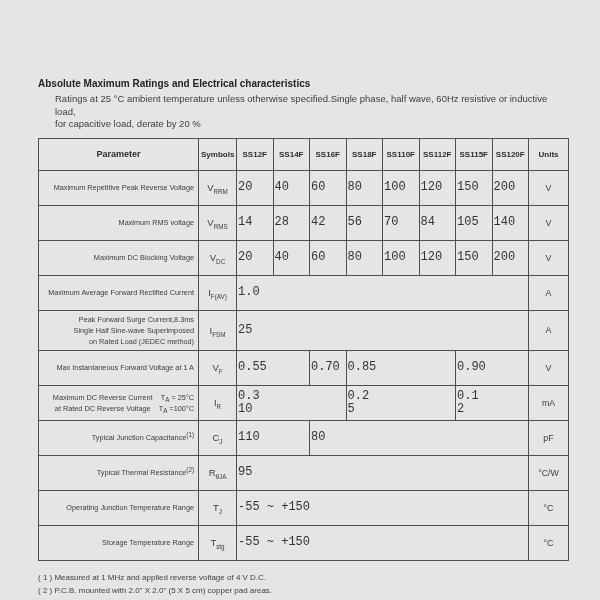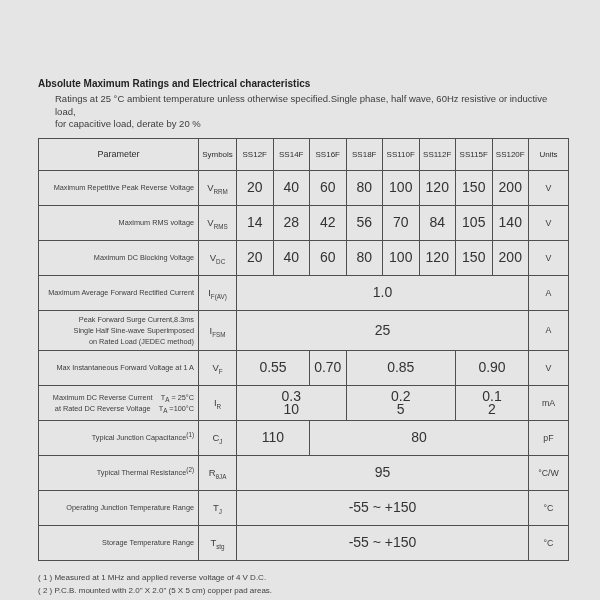--- a/index.html
+++ b/index.html
@@ -36,21 +36,21 @@
     border-collapse: collapse;
     table-layout: fixed;
   }
   table.ratings th, table.ratings td {
     border: 1px solid #4f4f4f;
     overflow: hidden;
   }
   thead th {
     height: 31px;
     font-size: 8px;
-    font-weight: normal;
+    font-weight: bold;
     text-align: center;
     color: #2d2d2d;
     padding: 0 2px;
     margin-left: 32px;
   }
   thead th.h-param { font-size: 9px; }
   thead th.h-unit  { font-size: 8px; }
   tbody td { height: 28px; vertical-align: middle; }
   td.param {
     font-size: 7.3px;
@@ -58,24 +58,24 @@
     text-align: right;
     padding: 3px 4px 3px 5px;
     color: #3c3c3c;
   }
   td.sym {
     font-size: 9.5px;
     text-align: center;
     color: #3c3c3c;
   }
   td.val {
-    font-size: 14px;
+    font-size: 12px;
     line-height: 13px;
-    text-align: center;
     color: #333333;
+    font-family: Liberation Mono, monospace;
   }
   td.unit {
     font-size: 8.8px;
     text-align: center;
     color: #3c3c3c;
     padding: 0 1px;
   }
   sub { font-size: 6.3px; line-height: 0; }
   sup { font-size: 6.3px; line-height: 0; vertical-align: super; }
   .footnotes {

